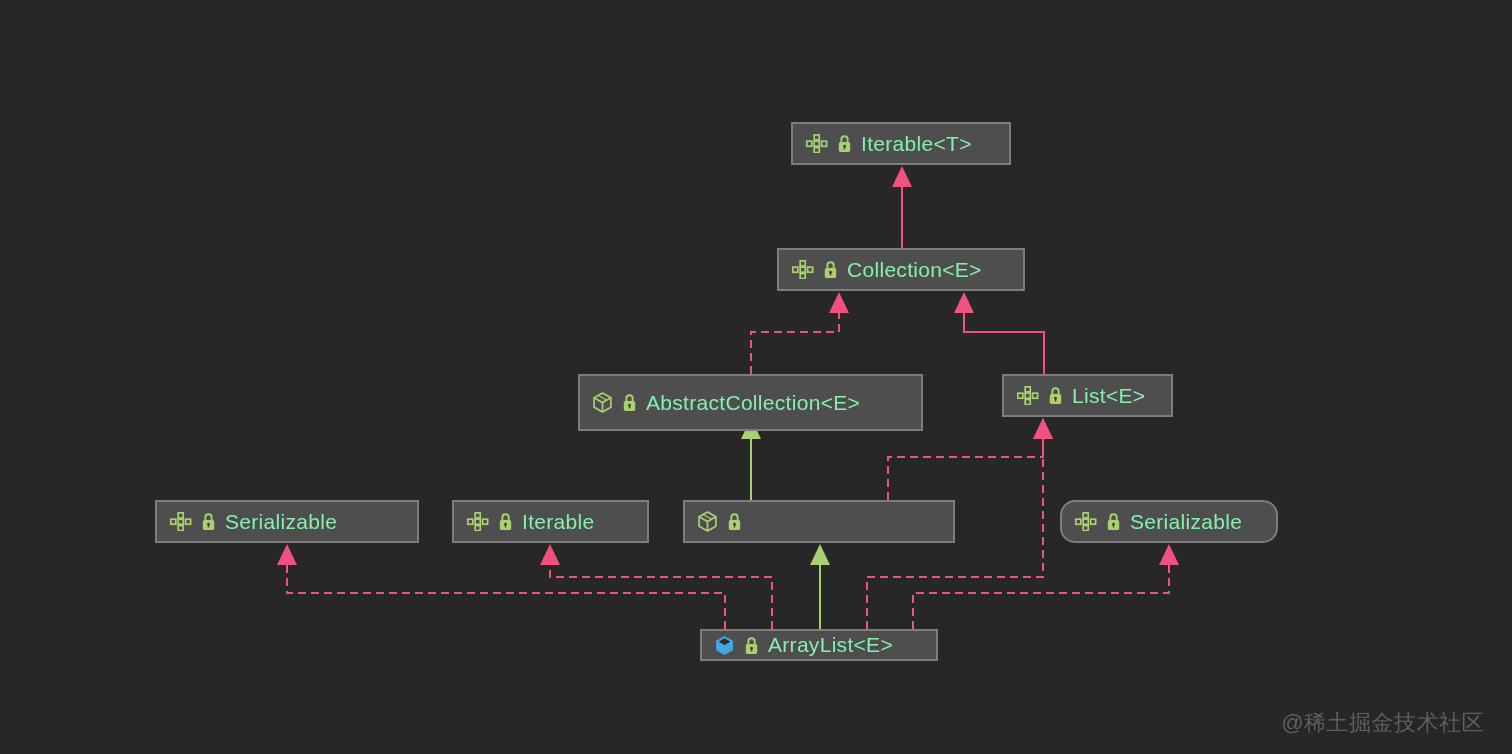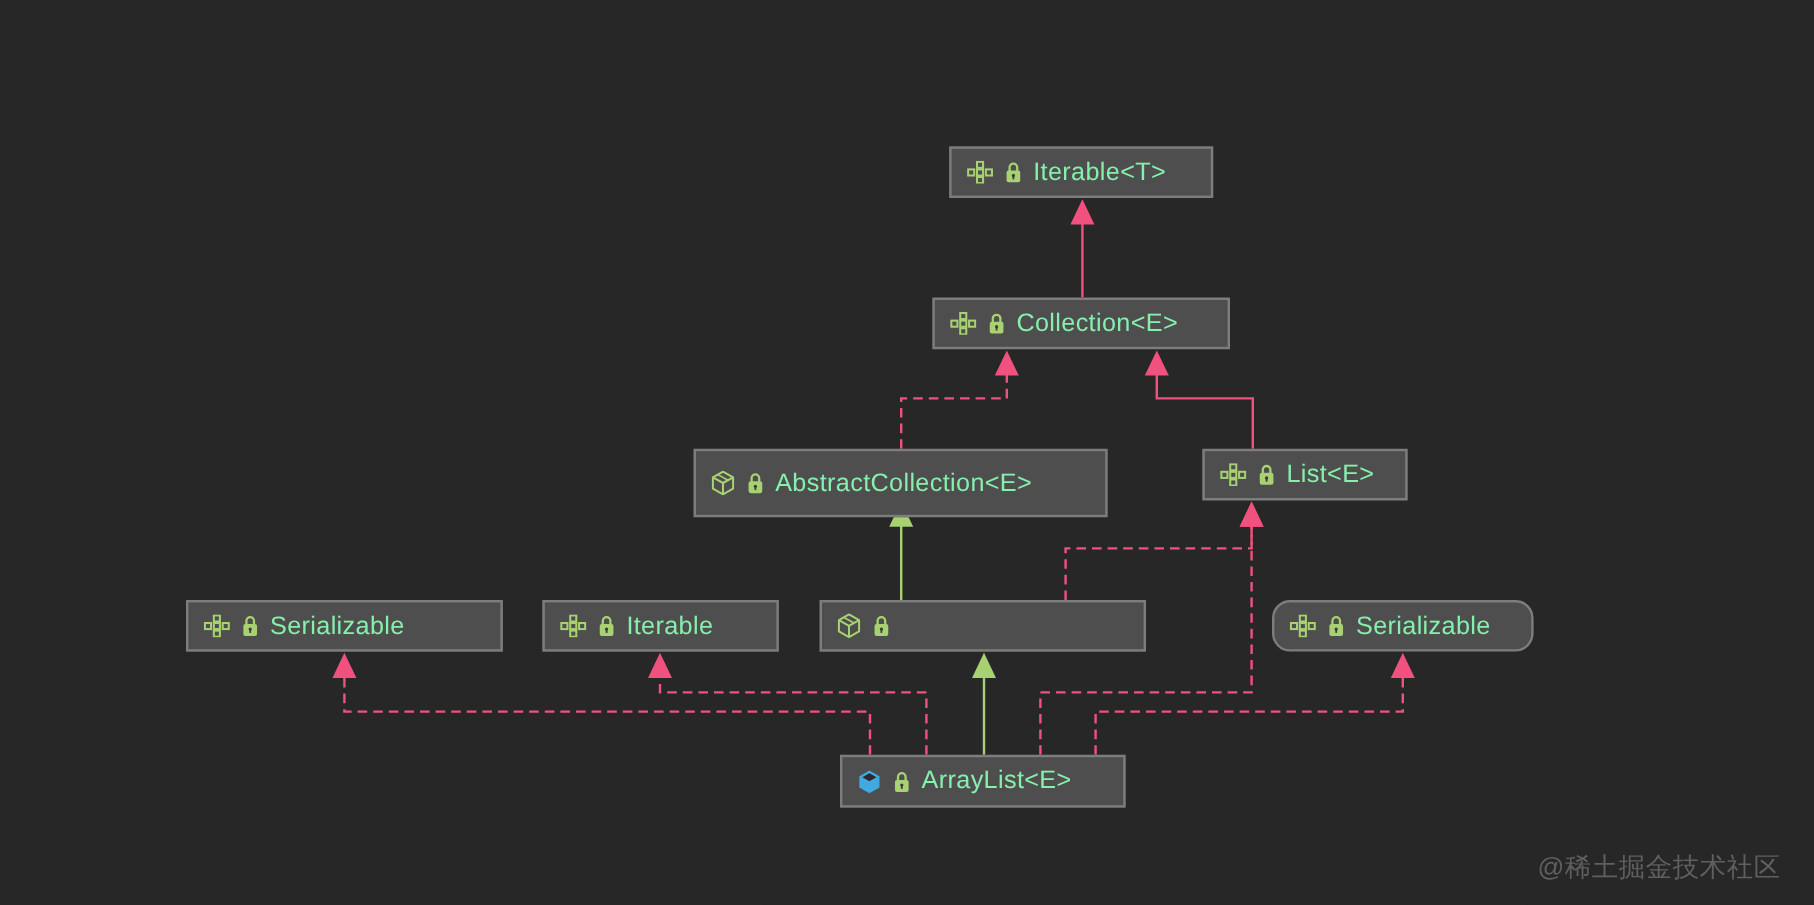--- a/index.html
+++ b/index.html
@@ -254,21 +254,21 @@
       <span class="icon">
         <svg width="15" height="19" viewBox="0 0 14 18">
           <path d="M4 8 V5.2 a3 3 0 0 1 6 0 V8" fill="none" stroke="#a8d271" stroke-width="1.8"></path>
           <rect x="1.6" y="7.6" width="10.8" height="9.4" rx="1.6" fill="#a8d271"></rect>
           <circle cx="7" cy="11.6" r="1.3" fill="#3c3c3c"></circle>
           <rect x="6.3" y="12" width="1.4" height="2.6" fill="#3c3c3c"></rect>
         </svg>
       </span>
       <span class="label">Serializable</span>
     </div>
-    <div class="node" style="left: 700px; top: 629px; width: 238px; height: 44px;">
+    <div class="node" style="left: 700px; top: 629px; width: 238px; height: 32px;">
       <span class="icon">
         <svg width="21" height="21" viewBox="0 0 20 20">
           <polygon points="10,1 18,5.5 18,14.5 10,19 2,14.5 2,5.5" fill="#41a8e0"></polygon>
           <polygon points="10,3.2 15.6,6.4 10,9.6 4.4,6.4" fill="#2b2b2b"></polygon>
         </svg>
       </span>
       <span class="icon">
         <svg width="15" height="19" viewBox="0 0 14 18">
           <path d="M4 8 V5.2 a3 3 0 0 1 6 0 V8" fill="none" stroke="#a8d271" stroke-width="1.8"></path>
           <rect x="1.6" y="7.6" width="10.8" height="9.4" rx="1.6" fill="#a8d271"></rect>

